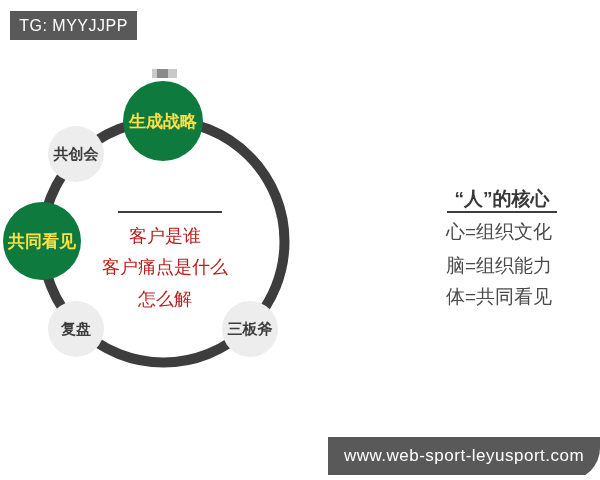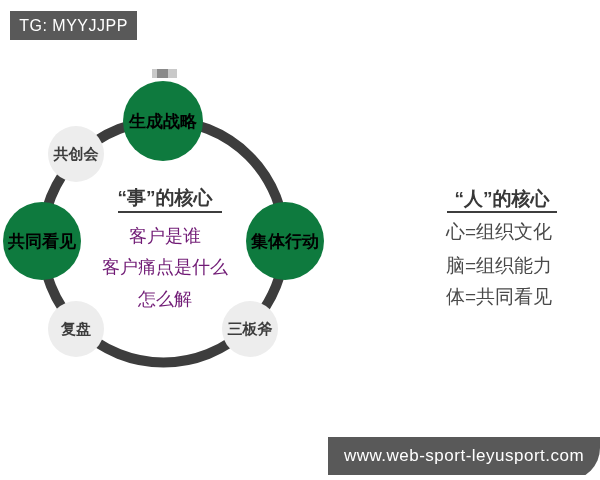--- a/index.html
+++ b/index.html
@@ -51,21 +51,21 @@
     position: absolute;
     border-radius: 50%;
     display: flex;
     align-items: center;
     justify-content: center;
     font-weight: bold;
     text-align: center;
   }
   .node.primary {
     background: #0e7a3e;
-    color: #000000;
+    color: #fde047;
     font-size: 17px;
   }
   .node.secondary {
     background: #ededed;
     color: #3d3d3d;
     font-size: 15px;
   }
   .n1 { left: 123px; top:  81px; width: 80px; height: 80px; }
   .n2 { left: 221px; top: 126px; width: 56px; height: 56px; }
   .n3 { left: 246px; top: 202px; width: 78px; height: 78px; }
@@ -88,21 +88,21 @@
     position: absolute;
     left: 118px; top: 211px;
     width: 104px; height: 2px;
     background: #3d3d3d;
   }
   .center-line {
     position: absolute;
     left: 60px; width: 210px;
     text-align: center;
     font-size: 18px;
-    color: #701a75;
+    color: #b91c1c;
   }
   .cl1 { top: 224px; }
   .cl2 { top: 255px; }
   .cl3 { top: 287px; }
 
   
   .right-title {
     position: absolute;
     left: 447px; top: 186px; width: 110px;
     text-align: center;
@@ -162,28 +162,24 @@
   </div>
   <div class="node secondary n6">
     <span>复盘</span>
   </div>
   <div class="node secondary n8">
     <span>共创会</span>
   </div>
   <div class="node primary n1">
     <span>生成战略</span>
   </div>
-  <div class="node primary n3">
-    <span>集体行动</span>
-  </div>
   <div class="node primary n7">
     <span>共同看见</span>
   </div>
 
-  <div class="center-title">“事”的核心</div>
   <div class="center-underline"></div>
   <div class="center-line cl1">客户是谁</div>
   <div class="center-line cl2">客户痛点是什么</div>
   <div class="center-line cl3">怎么解</div>
 
   <div class="right-title">“人”的核心</div>
   <div class="right-underline"></div>
   <div class="right-line rl1">心=组织文化</div>
   <div class="right-line rl2">脑=组织能力</div>
   <div class="right-line rl3">体=共同看见</div>

